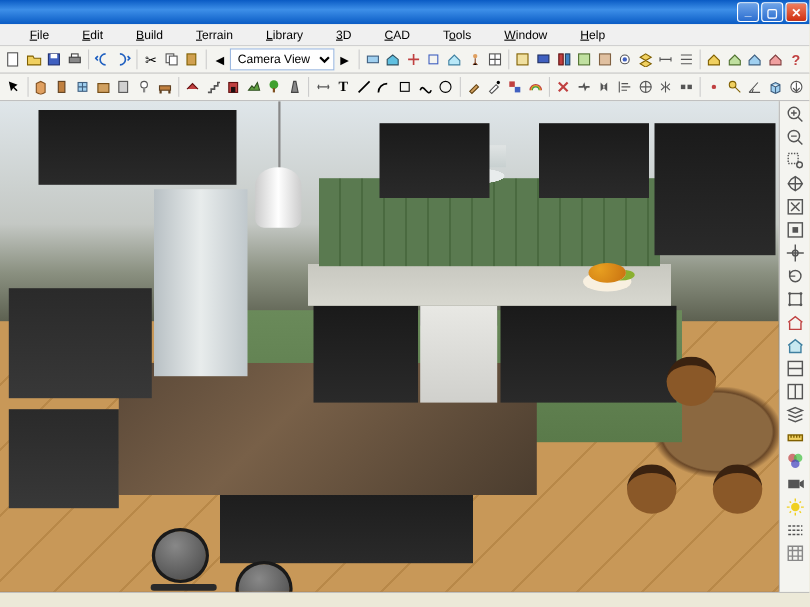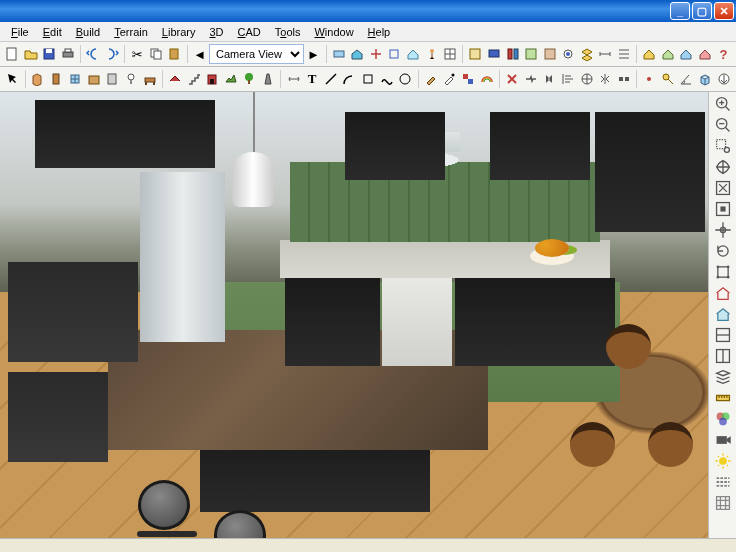--- a/index.html
+++ b/index.html
@@ -3,21 +3,21 @@
 <meta charset="utf-8">
 <style>
 * { box-sizing: border-box; margin: 0; padding: 0; }
 body { font-family: Tahoma, sans-serif; font-size: 11px; background: #ece9d8; width: 736px; height: 552px; overflow: hidden; }
 .titlebar { height: 22px; background: linear-gradient(#0a5bc4, #3d8fe8 40%, #0a5bc4); display: flex; align-items: center; justify-content: flex-end; padding: 0 2px; gap: 2px; }
 .winbtn { width: 20px; height: 18px; border: 1px solid #fff; border-radius: 3px; display: flex; align-items: center; justify-content: center; font-size: 11px; font-weight: bold; color: #fff; cursor: pointer; }
 .winbtn.min { background: linear-gradient(#6fa4e8, #2b6ed0); }
 .winbtn.max { background: linear-gradient(#6fa4e8, #2b6ed0); }
 .winbtn.close { background: linear-gradient(#f08060, #d03010); }
 .menubar { height: 20px; background: #f0f0f0; border-bottom: 1px solid #ccc; display: flex; align-items: center; padding: 0 4px; }
-.menuitem { padding: 2px 7px; cursor: pointer; }
+.menuitem { padding: 2px 7px; cursor: pointer; margin-left: 16px; }
 .menuitem u { text-decoration: underline; }
 .toolbar { display: flex; align-items: center; background: #f4f4f0; border-bottom: 1px solid #bbb; padding: 2px 3px; flex-wrap: nowrap; min-height: 24px; }
 .tbtn { width: 20px; height: 20px; margin: 0 1px; border: 1px solid transparent; border-radius: 2px; display: flex; align-items: center; justify-content: center; cursor: pointer; font-size: 13px; position: relative; }
 .tbtn svg { width: 14px; height: 14px; }
 .tsep { width: 1px; height: 18px; background: #ccc; margin: 0 3px; }
 .tsel { height: 20px; font-size: 11px; border: 1px solid #9cb8e0; background: #fff; padding: 0 2px; width: 95px; }
 .workspace { display: flex; height: calc(552px - 22px - 20px - 24px - 24px - 16px); }
 .canvas { flex: 1; background: linear-gradient(180deg, #dfe6ea 0%, #c4c8c4 25%, #8a9080 35%, #5c6050 45%, #b48c5c 70%, #966c40 100%); position: relative; overflow: hidden; border-right: 1px solid #bbb; }
 .canvas::before { content: ""; position: absolute; inset: 0; background:
   

